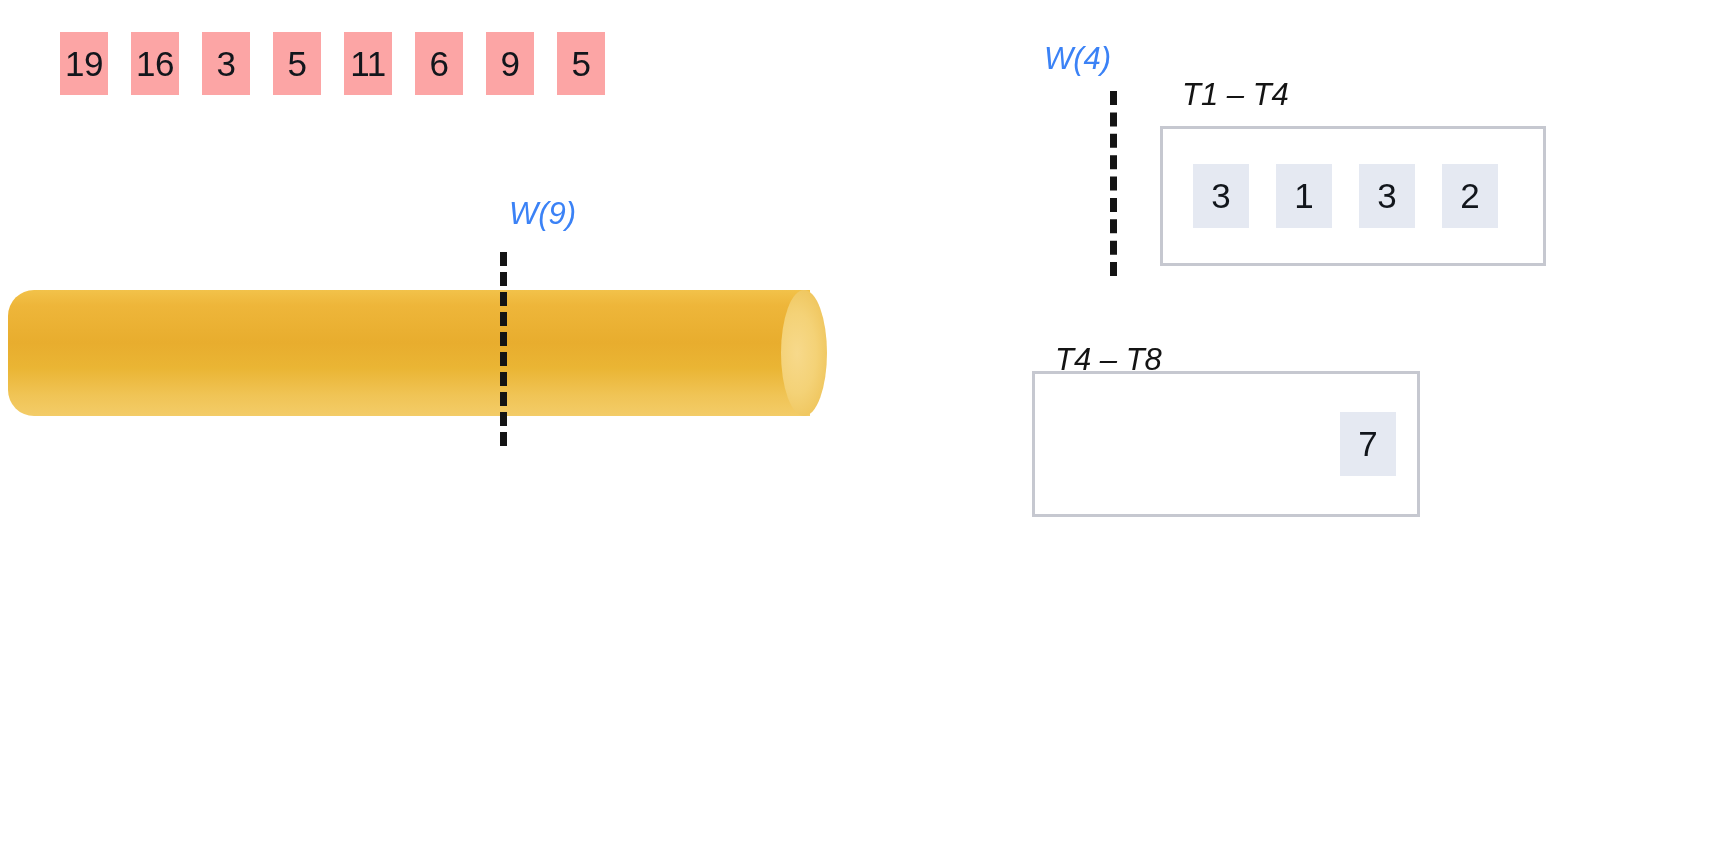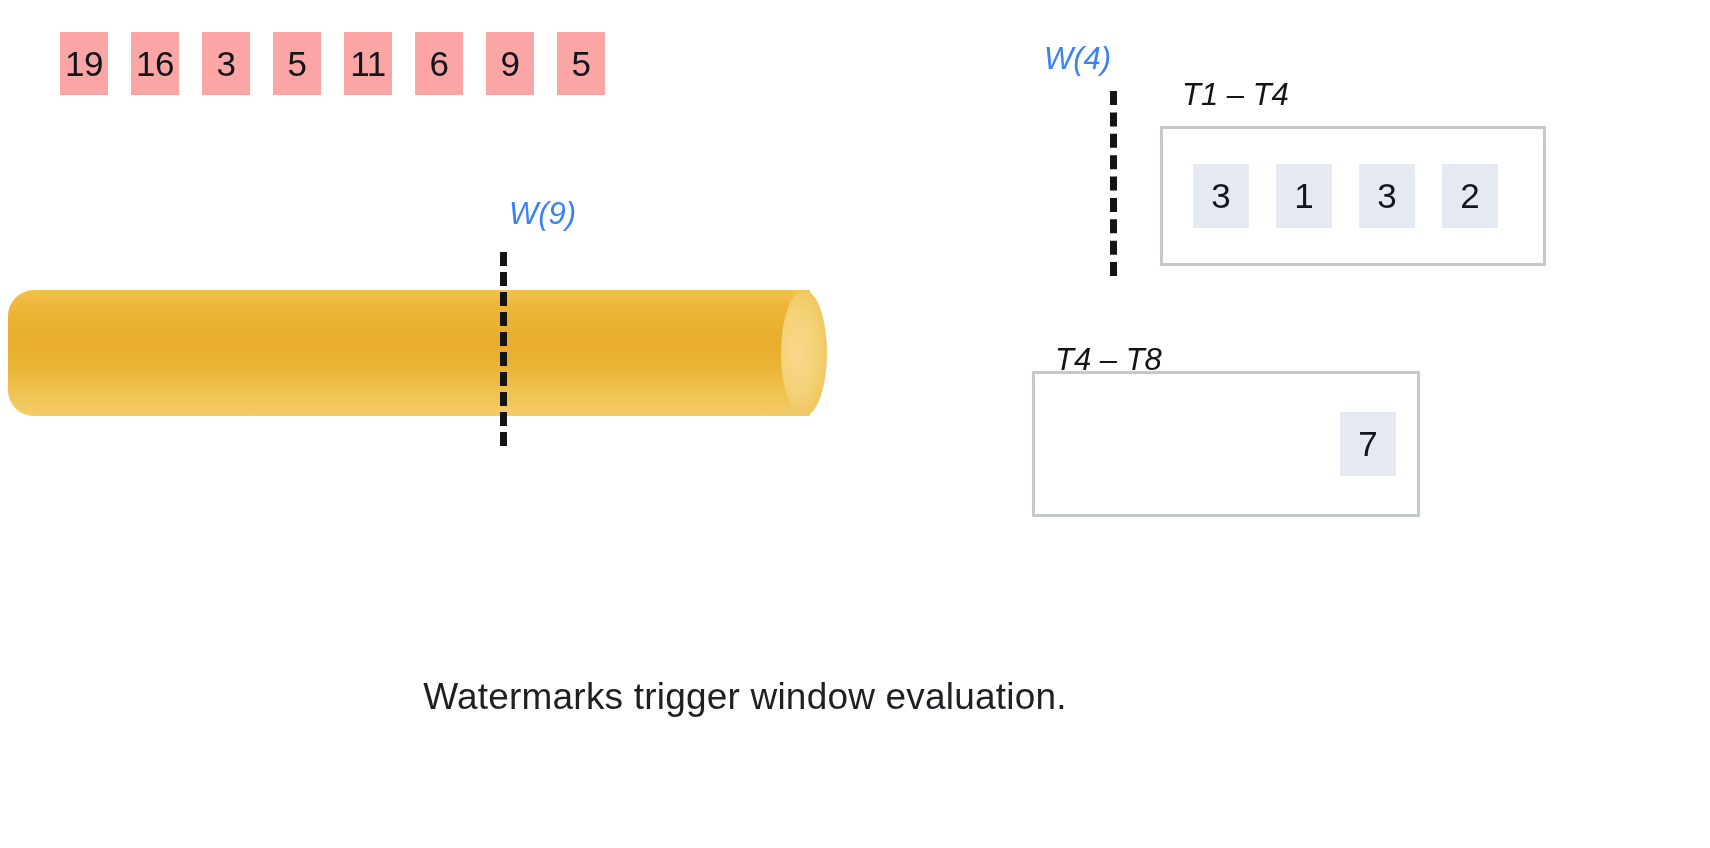--- a/index.html
+++ b/index.html
@@ -200,15 +200,14 @@
     <div class="win-cell">3</div>
     <div class="win-cell">2</div>
   </div>
 
   <div class="win-label" id="t48-label">T4 – T8</div>
   <div class="win-box" id="t48-box"></div>
   <div class="win-cells" id="t48-cells">
     <div class="win-cell">7</div>
   </div>
 
-  <div class="caption">Watermarks trigger window evaluation.</div>
 
 </div>
 
 </body></html>

